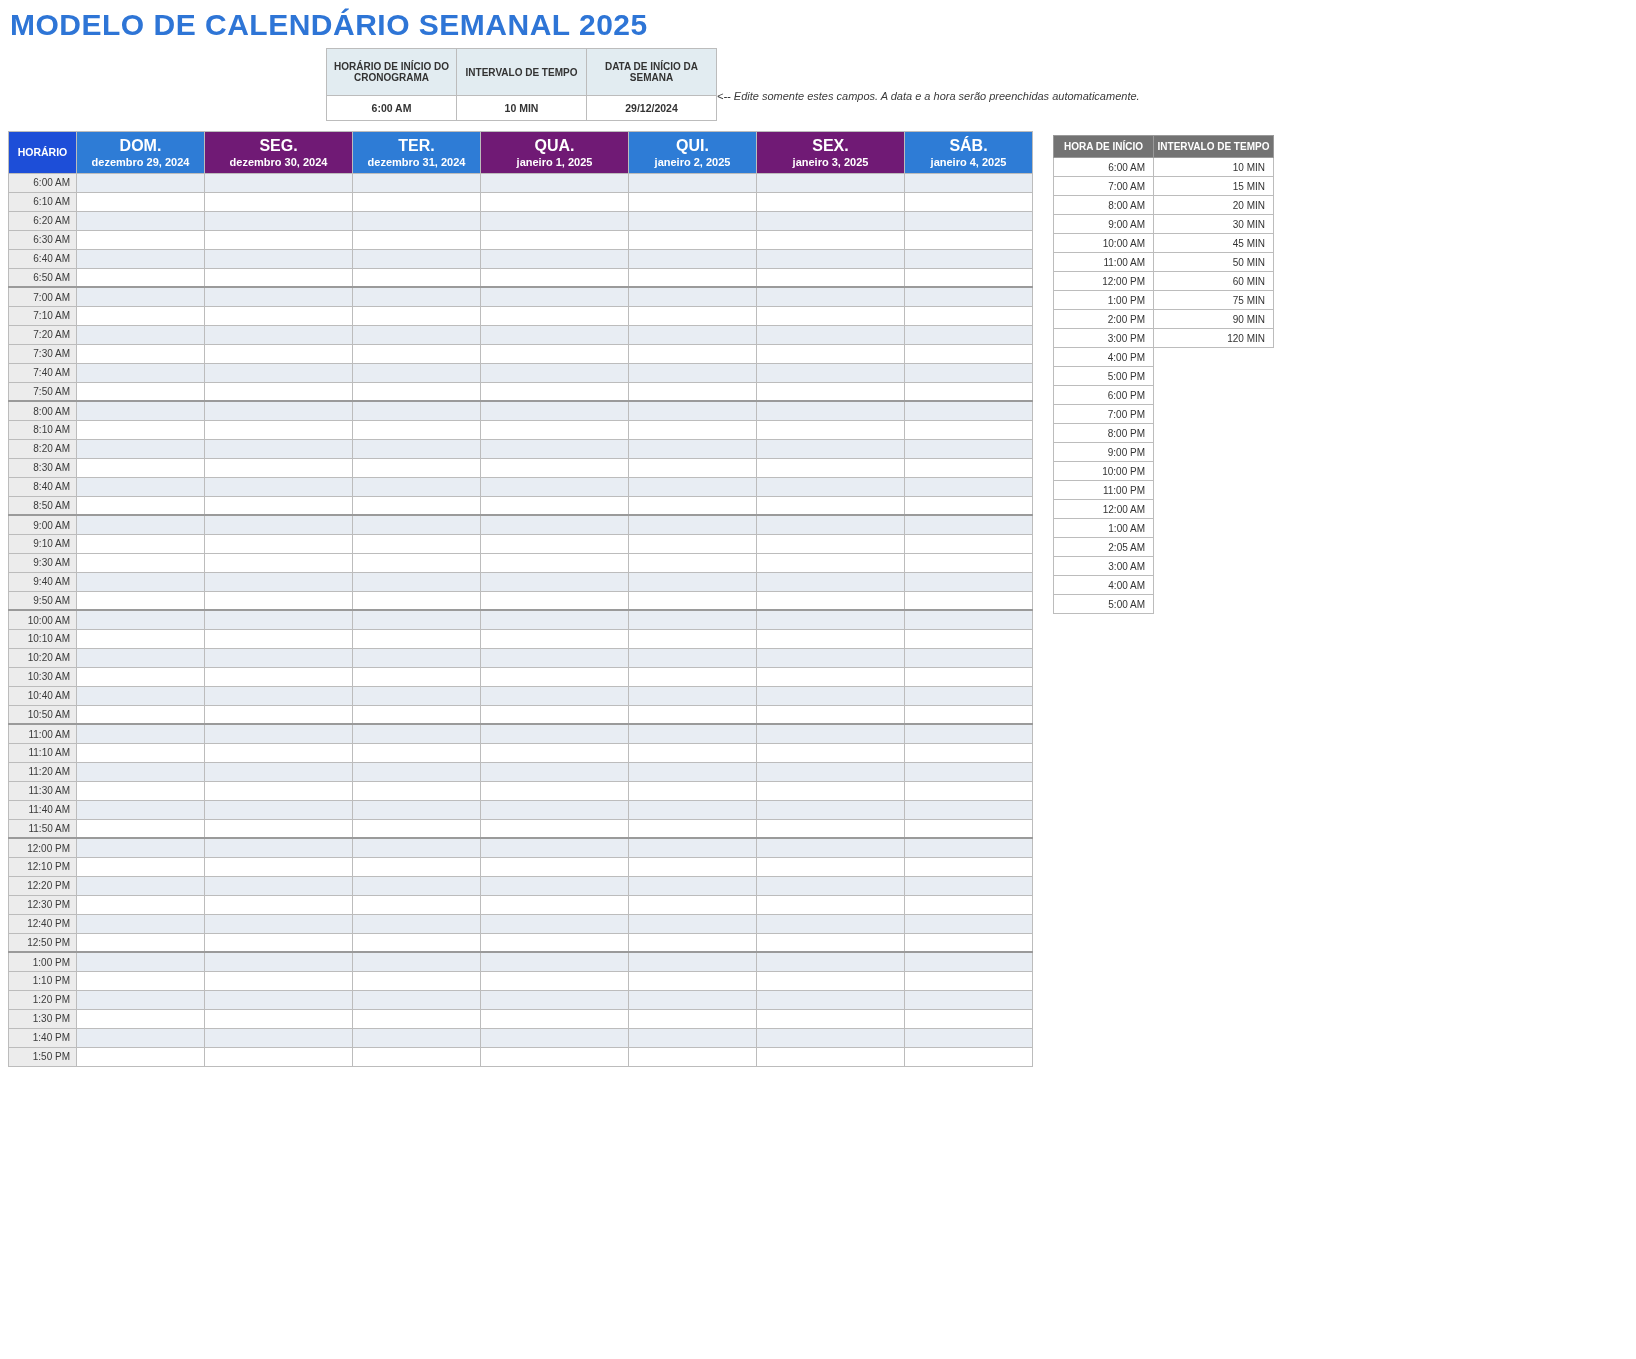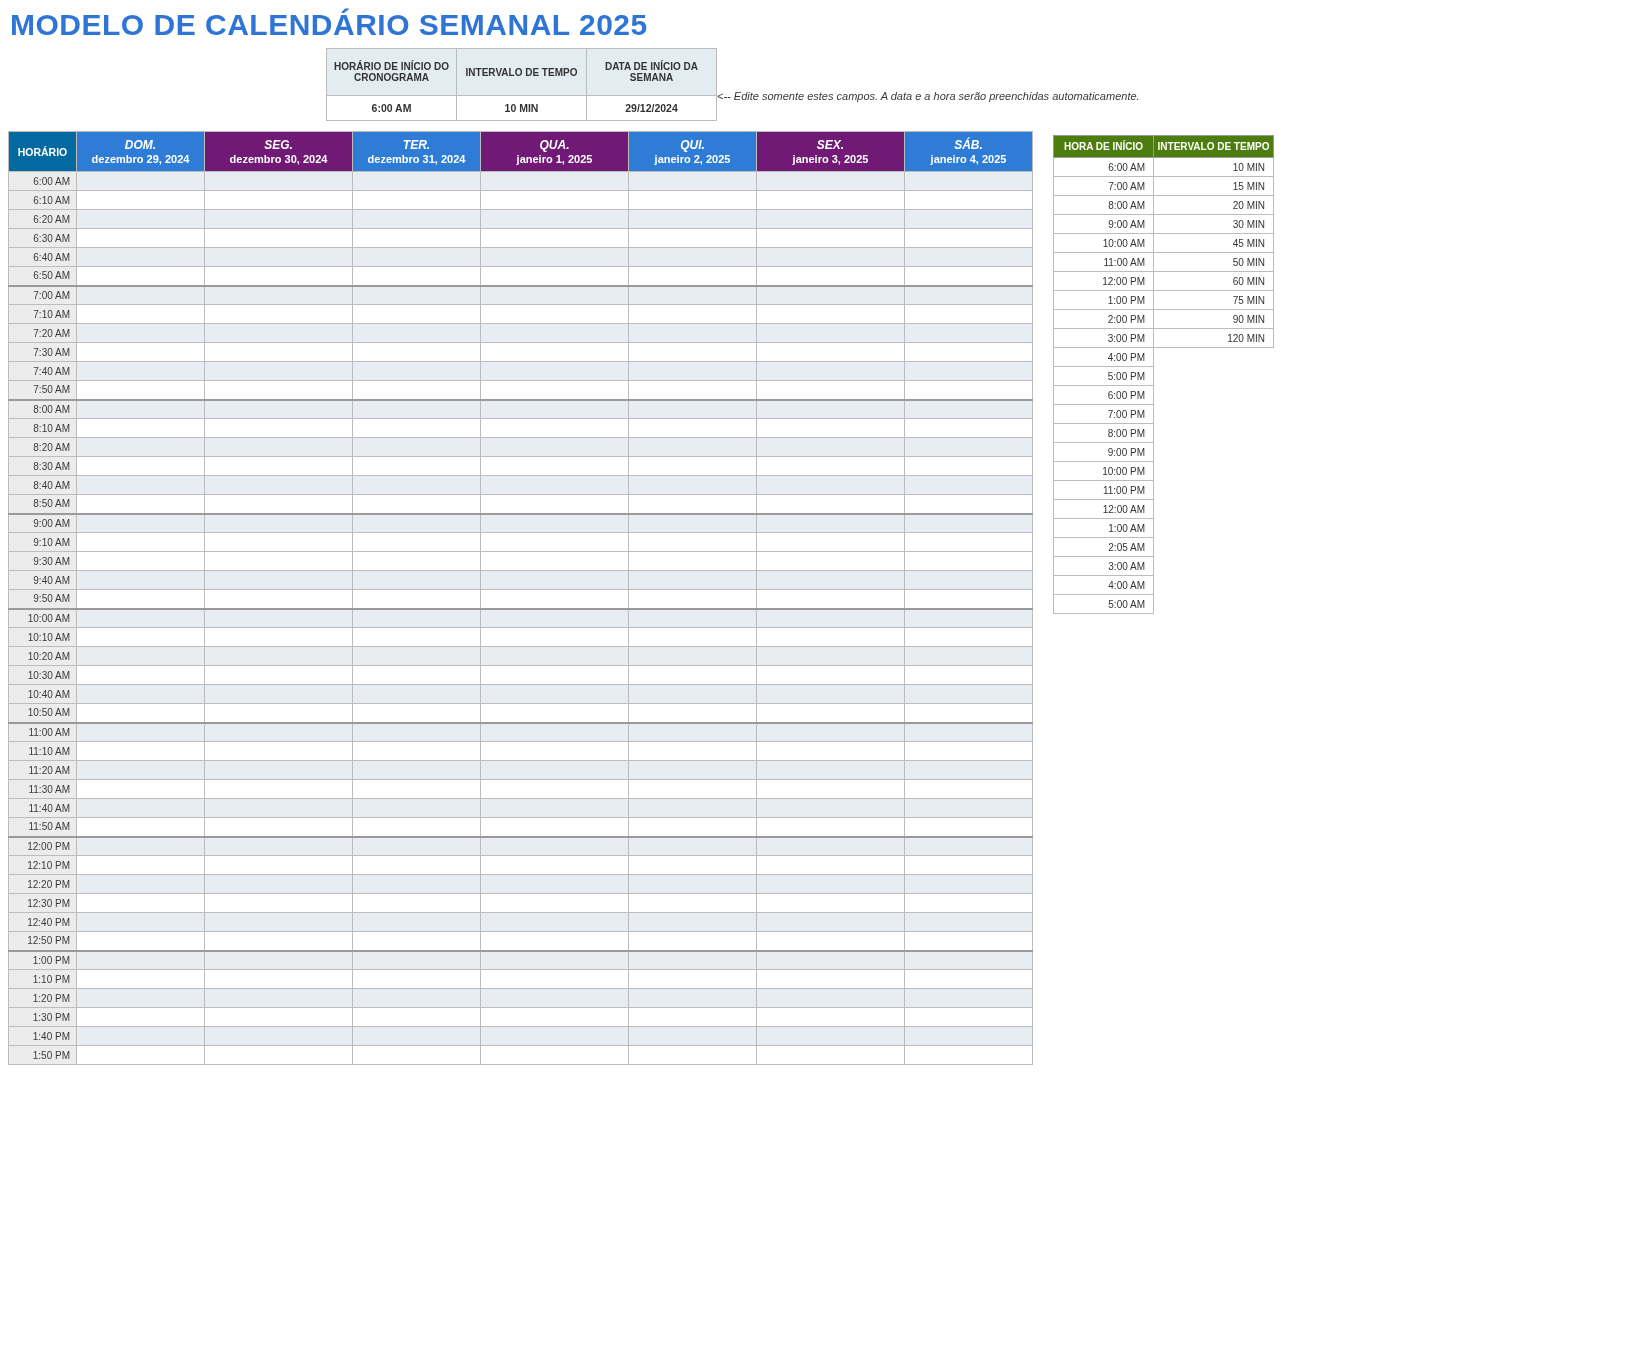--- a/index.html
+++ b/index.html
@@ -65,50 +65,50 @@
     border: 1px solid #bcbcbc;
   }
   .schedule thead th {
     text-align: center;
     font-weight: bold;
     padding: 0;
     height: 40px;
     font-size: 11px;
   }
   .schedule thead th.horario {
-    background: #0369a1;
+    background: #1d4ed8;
     color: #fff;
     width: 68px;
     font-size: 10.5px;
   }
   .schedule thead th.day-blue { background: #2e7cd6; color: #fff; width: 128px; }
   .schedule thead th.day-gray { background: #701a75; color: #fff; width: 148px; }
   .day-inner { padding: 4px 2px 3px 2px; line-height: 1.25; }
-  .day-short { display:block; font-size: 12px; font-style: italic; }
+  .day-short { display:block; font-size: 16px; }
   .day-long  { display:block; font-size: 11px; font-weight: bold; }
 
   .schedule tbody td.time {
     background: #ececec;
     text-align: right;
     padding: 2px 6px 2px 2px;
     font-size: 10px;
     height: 19px;
     color: #3a3a3a;
   }
   .schedule tbody tr.alt td.cell   { background: #e8edf3; }
   .schedule tbody tr     td.cell   { background: #ffffff; }
   .schedule tbody tr.hour-sep td { border-top: 2px solid #9a9a9a; }
 
   .ref-table {
     border-collapse: collapse;
     margin-left: 20px;
     margin-top: 4px;
   }
   .ref-table th {
-    background: #4d7c0f;
+    background: #737373;
     color: #fff;
     font-size: 10px;
     font-weight: bold;
     text-align: center;
     padding: 5px 0;
     border: 1px solid #9a9a9a;
   }
   .ref-table td {
     font-size: 10px;
     text-align: right;

